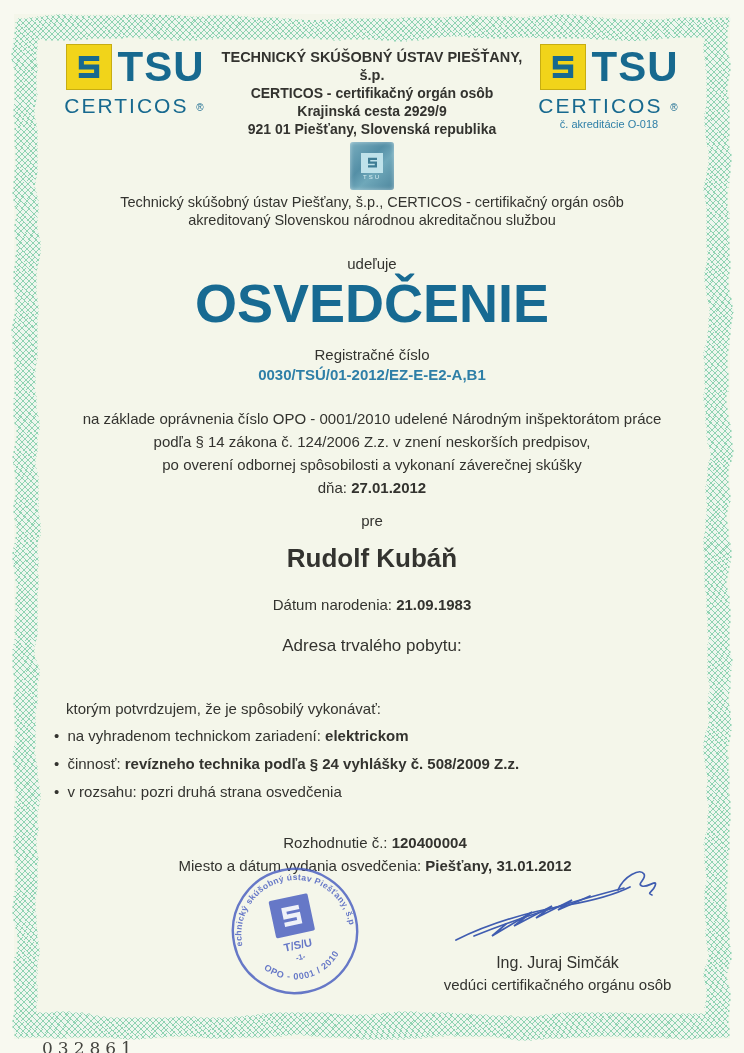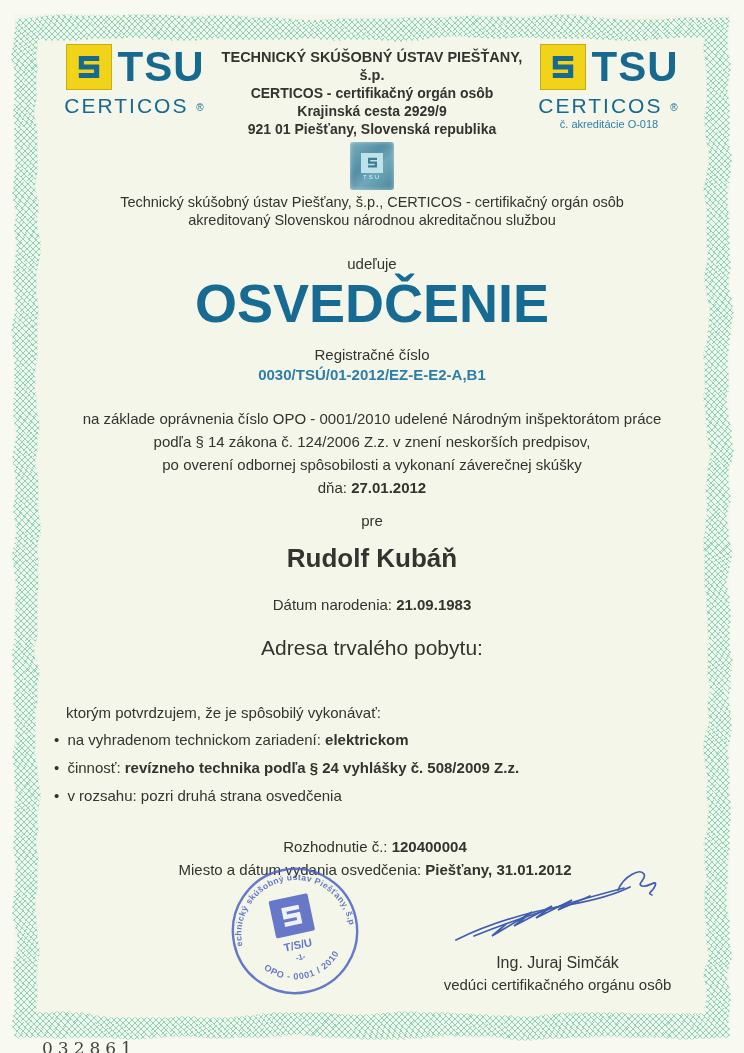--- a/index.html
+++ b/index.html
@@ -41,21 +41,21 @@
   
   .accr{margin-top:4px;font-size:14.5px;line-height:17.5px;}
   .udeluje{margin-top:26px;font-size:15px;}
   .big-title{margin-top:2px;font-size:54px;line-height:58px;font-weight:bold;color:#176a92;}
   .reg-label{margin-top:14px;font-size:15px;}
   .reg-number{margin-top:3px;font-size:15px;font-weight:bold;color:#2e7fa7;}
   .basis{margin-top:24px;font-size:15px;line-height:23px;}
   .pre-word{margin-top:13px;font-size:15px;}
   .holder-name{margin-top:14px;font-size:26px;font-weight:bold;}
   .birth{margin-top:22px;font-size:15px;}
-  .addr-label{margin-top:23px;font-size:21px;}
+  .addr-label{margin-top:23px;font-size:17px;}
   .addr-value{margin-top:2px;font-size:15px;font-weight:bold;white-space:pre;}
   b,.bold{font-weight:bold;}
   .left-sec{text-align:left;margin-top:44px;}
   .intro{margin-left:16px;font-size:15px;}
   .bullets{margin-top:8px;margin-left:4px;}
   .bullet-line{font-size:15px;line-height:21px;margin-top:7px;}
   .bullet-dot{margin-right:4px;}
   .decision{text-align:center;margin-top:29px;margin-left:6px;font-size:15px;line-height:23px;}
   
   .stamp{position:absolute;left:226px;top:862px;z-index:3;opacity:.92;}

